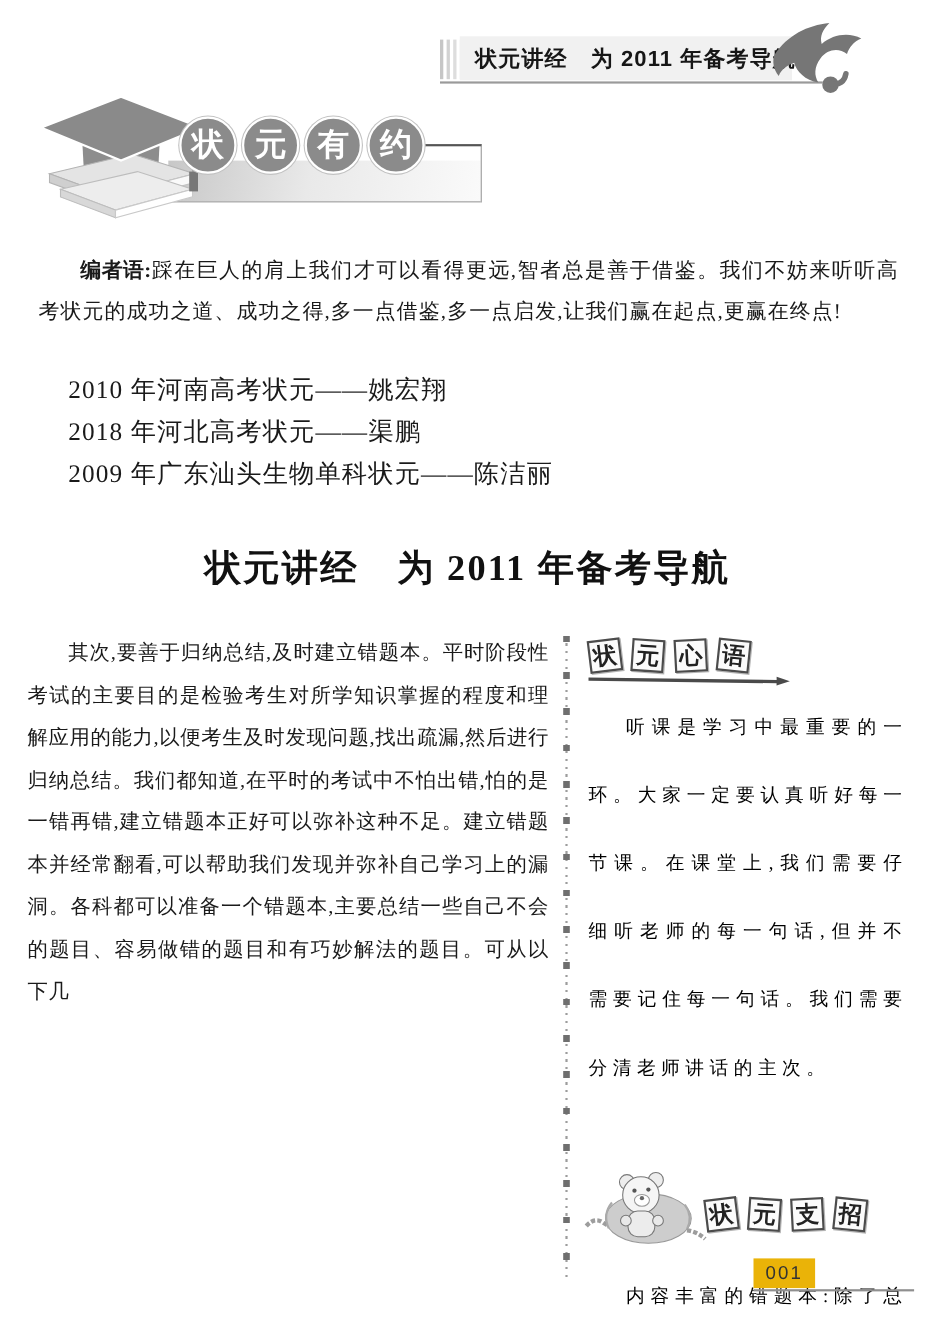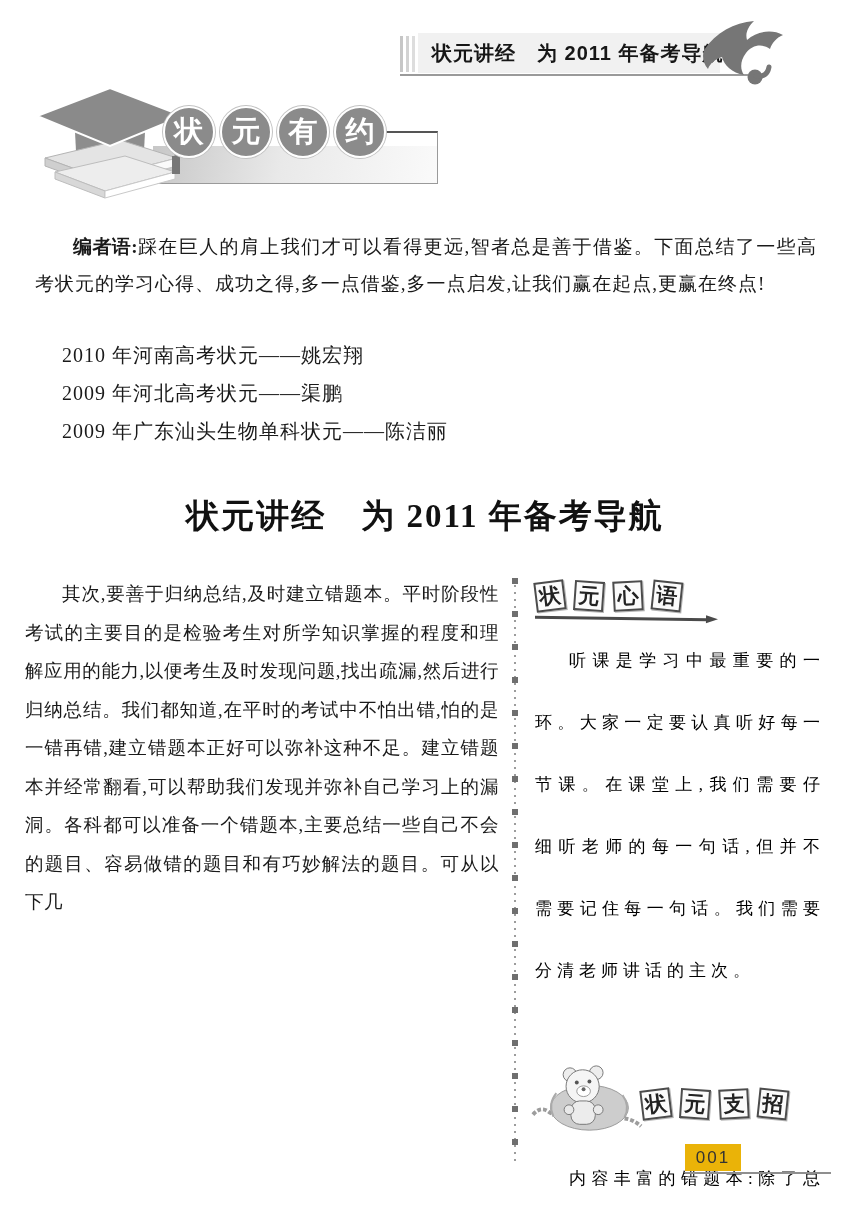--- a/index.html
+++ b/index.html
@@ -37,21 +37,21 @@
   .circle span { color:#fff; font-size:29px; font-weight:bold; font-family:"Liberation Serif",serif; }
 
   
   .editor-note { position:absolute; top:228px; left:35px; width:782px;
                  font-size:19px; line-height:37px; letter-spacing:1px;
                  text-align:justify; text-indent:2em; }
   .editor-note b { letter-spacing:0; }
 
   
   .scholars { position:absolute; top:336px; left:62px; list-style:none;
-              font-size:20px; line-height:38px; letter-spacing:1px; }
+              font-size:23px; line-height:38px; letter-spacing:1px; }
 
   
   .article-title { position:absolute; top:494px; left:0; width:100%; text-align:center;
                    font-size:33px; font-weight:bold; letter-spacing:2px; color:#111; }
 
   
   .columns { position:absolute; top:575px; left:25px; width:800px; display:flex; }
   .main-col { width:474px; font-size:18.5px; line-height:38.5px; text-align:justify; }
   .main-col p { text-indent:2em; margin:0; letter-spacing:0.5px; }
 
@@ -143,25 +143,25 @@
         </div>
       <div class="circle">
           <span>有</span>
         </div>
       <div class="circle">
           <span>约</span>
         </div>
     </div>
   </div>
 
-  <p class="editor-note"><b>编者语:</b><span>踩在巨人的肩上我们才可以看得更远,智者总是善于借鉴。下面总结了一些高考状元的学习心得、成功之得,多一点借鉴,多一点启发,让我们赢在起点,更赢在终点!</span></p>
+  <p class="editor-note"><b>编者语:</b><span>踩在巨人的肩上我们才可以看得更远,智者总是善于借鉴。我们不妨来听听高考状元的成功之道、成功之得,多一点借鉴,多一点启发,让我们赢在起点,更赢在终点!</span></p>
 
   <ul class="scholars">
     <li>2010 年河南高考状元——姚宏翔</li>
-    <li>2009 年河北高考状元——渠鹏</li>
+    <li>2018 年河北高考状元——渠鹏</li>
     <li>2009 年广东汕头生物单科状元——陈洁丽</li>
   </ul>
 
   <h1 class="article-title">状元讲经　为 2011 年备考导航</h1>
 
   <div class="columns">
     <div class="main-col">
       <p>其次,要善于归纳总结,及时建立错题本。平时阶段性考试的主要目的是检验考生对所学知识掌握的程度和理解应用的能力,以便考生及时发现问题,找出疏漏,然后进行归纳总结。我们都知道,在平时的考试中不怕出错,怕的是一错再错,建立错题本正好可以弥补这种不足。建立错题本并经常翻看,可以帮助我们发现并弥补自己学习上的漏洞。各科都可以准备一个错题本,主要总结一些自己不会的题目、容易做错的题目和有巧妙解法的题目。可从以下几</p>
     </div>
 

